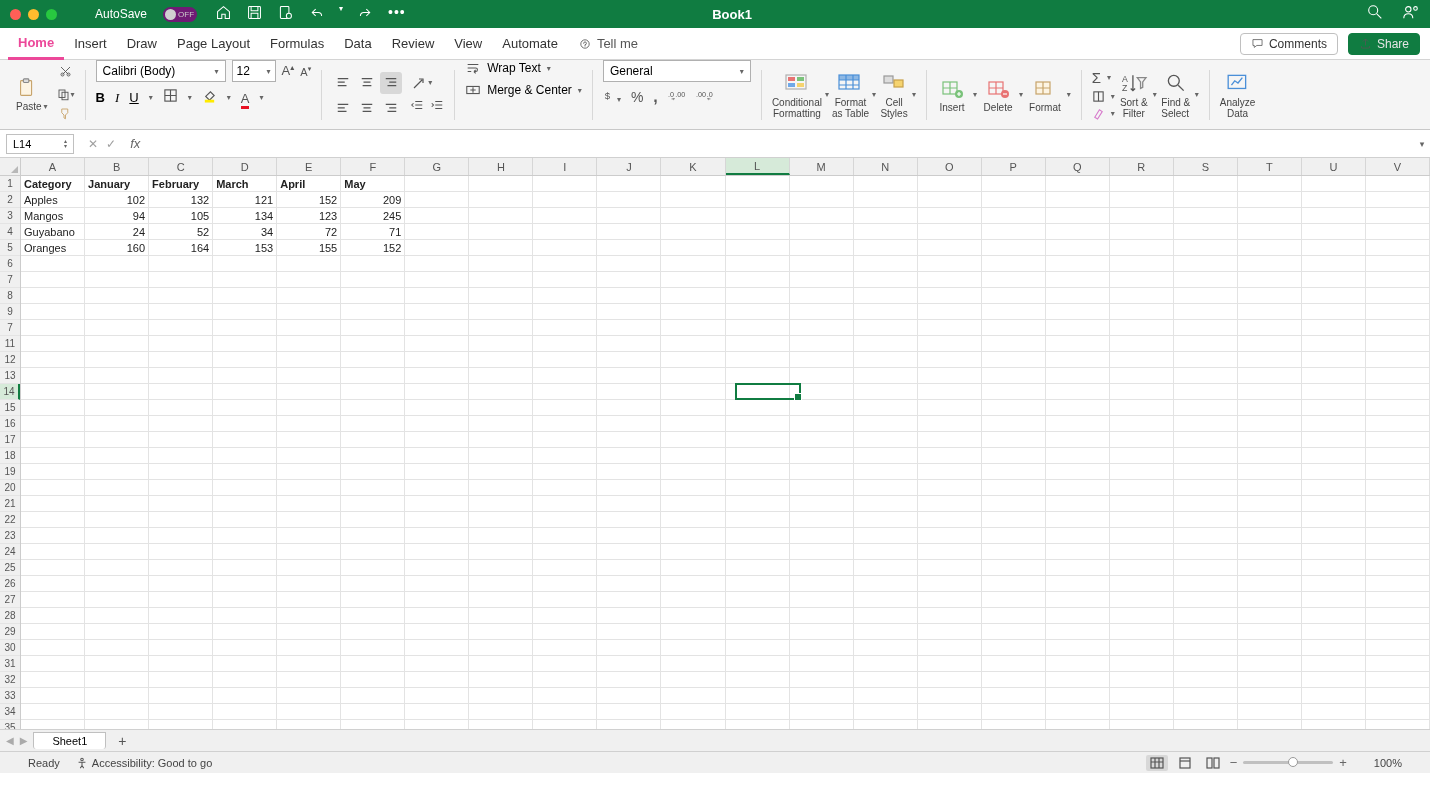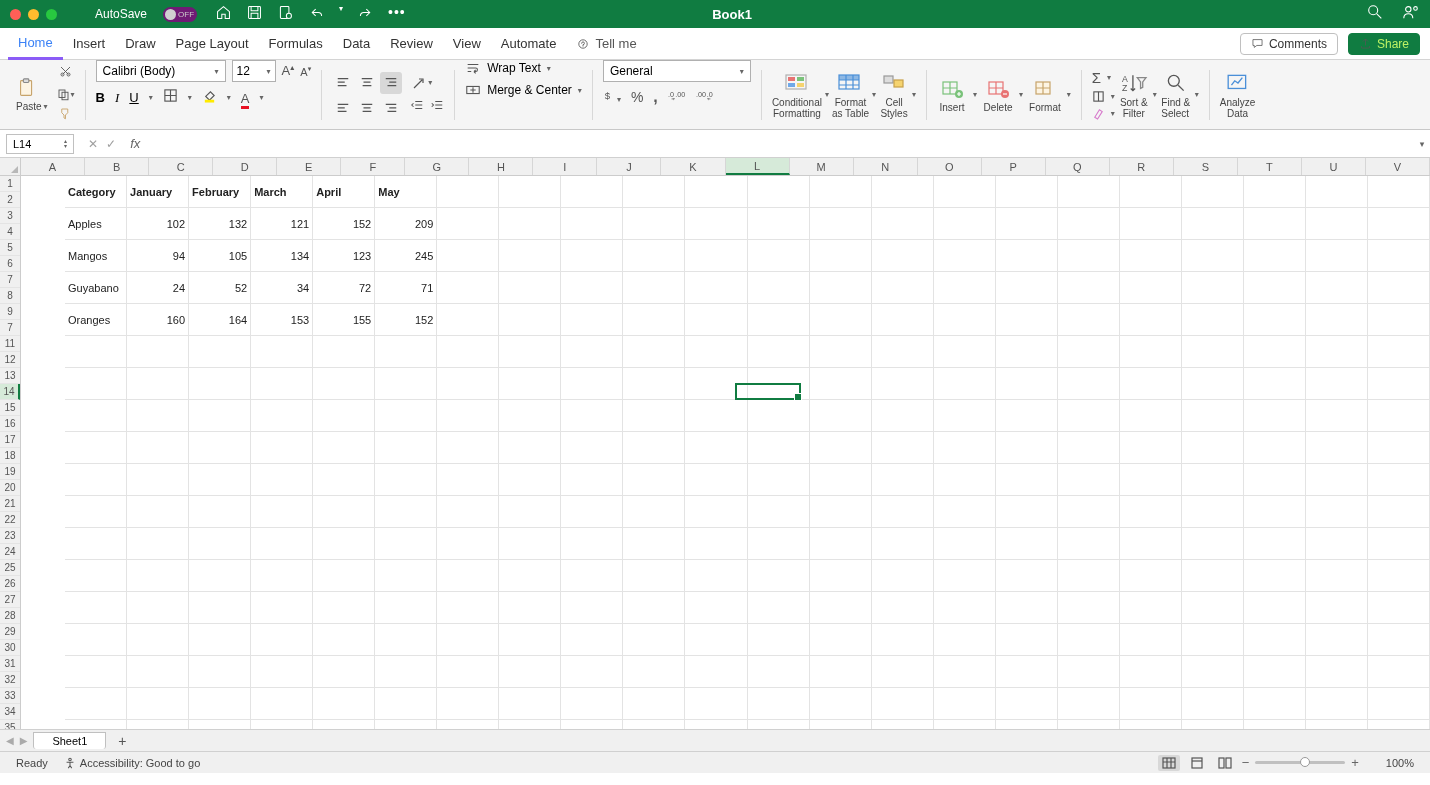--- a/index.html
+++ b/index.html
@@ -17,25 +17,25 @@
 .toggle-knob { width: 11px; height: 11px; background: #d0d0d0; border-radius: 50%; }
 .toggle-label { font-size: 8px; color: #ccc; position: absolute; right: 3px; }
 .qat { display: flex; gap: 14px; margin-left: 18px; }
 .qat svg { width: 17px; height: 17px; }
 .title-text { position: absolute; left: 50%; transform: translateX(-50%); color: #fff; font-weight: 600; font-size: 13px; margin-left: 17px; }
 .title-right { position: absolute; right: 10px; display: flex; gap: 18px; }
 
 
 .ribbon-tabs { background: #fff; height: 32px; display: flex; align-items: center; padding-left: 8px; border-bottom: 1px solid #d4d4d4; }
 .tab { padding: 0 10px; font-size: 13px; color: #333; height: 32px; display: flex; align-items: center; cursor: pointer; }
-.tab.active { font-weight: 400; border-bottom: 3px solid #8b5cf6; color: #3b82f6; }
+.tab.active { font-weight: 700; border-bottom: 3px solid #ec4899; color: #ec4899; }
 .tellme { display: flex; align-items: center; gap: 5px; margin-left: 10px; color: #555; font-size: 13px; }
 .ribbon-right { margin-left: auto; display: flex; gap: 10px; padding-right: 10px; }
 .rbtn { display: flex; align-items: center; gap: 5px; border: 1px solid #c0c0c0; border-radius: 4px; padding: 3px 10px; font-size: 12px; color: #333; background:#fff; }
-.rbtn.green { background: #107c41; color: #bef264; border-color: #107c41; }
+.rbtn.green { background: #107c41; color: #e5e5e5; border-color: #107c41; }
 
 
 .ribbon { background: #f5f5f5; height: 70px; display: flex; align-items: center; padding: 0 6px; border-bottom: 1px solid #c8c8c8; }
 .group { display: flex; align-items: center; padding: 0 6px; height: 100%; }
 .sep { width: 1px; height: 50px; background: #d8d8d8; margin: 0 4px; }
 .bigbtn { display: flex; flex-direction: column; align-items: flex-start; justify-content: center; gap: 2px; padding: 0 4px; font-size: 10px; color: #444; }
 .bigbtn svg { width: 22px; height: 22px; }
 .smallcol { display: flex; flex-direction: column; gap: 4px; align-items: center; }
 .smallbtn svg, .icon-sm { width: 15px; height: 15px; }
 .font-input { width: 130px; height: 22px; border: 1px solid #b0b0b0; background: #fff; font-size: 12px; padding: 0 6px; display: flex; align-items: center; justify-content: space-between; }
@@ -62,35 +62,35 @@
 .grid-area { position: relative; height: 571px; overflow: hidden; background: #fff; }
 .select-all-tri { position:absolute; left:0; top:0; width:21px; height:18px; background:#f0f0f0; border-right:1px solid #ccc; border-bottom:1px solid #ccc; }
 .select-all-tri::after { content:''; position:absolute; right:2px; bottom:2px; width:0; height:0; border-left:7px solid transparent; border-bottom:7px solid #b8b8b8; }
 .col-headers { position:absolute; left:21px; top:0; right:0; height:18px; display:flex; background:#f0f0f0; border-bottom:1px solid #ccc; }
 .col-h { width:65px; text-align:center; font-size:11px; color:#555; border-right:1px solid #d6d6d6; display:flex; align-items:center; justify-content:center; }
 .col-h.active { background:#d6ead9; border-bottom:2px solid #107c41; }
 .row-headers { position:absolute; left:0; top:18px; width:21px; bottom:0; background:#f0f0f0; border-right:1px solid #ccc; }
 .row-h { height:16px; font-size:10px; color:#555; text-align:center; border-bottom:1px solid #e4e4e4; display:flex; align-items:center; justify-content:center; }
 .row-h.active { background:#d6ead9; border-right:2px solid #107c41; }
 .cells { position:absolute; left:21px; top:18px; right:0; bottom:0; }
-.row { display:flex; height:32px;padding-left:44px; }
+.row { display:flex; height:16px; }
 .cell { width:65px; border-right:1px solid #e3e3e3; border-bottom:1px solid #e3e3e3; font-size:11px; padding:0 3px; display:flex; align-items:center; color:#222; }
 .cell.num { justify-content:flex-end; }
 .cell.bold { font-weight:700; }
 .selection { position:absolute; border:2px solid #107c41; background:transparent; pointer-events:none; }
 .selection::after { content:''; position:absolute; right:-3px; bottom:-3px; width:6px; height:6px; background:#107c41; border:1px solid #fff; }
 
 
 .sheet-tabs { height:22px; background:#f0f0f0; border-top:1px solid #d0d0d0; display:flex; align-items:center; padding:0 6px; gap:6px; }
 .sheet-nav { color:#aaa; font-size:10px; }
 .sheet-tab { background:#fff; border:1px solid #c0c0c0; border-bottom:none; padding:2px 18px; font-size:11px; border-radius:0 0 3px 3px; }
 .add-sheet { color:#555; font-size:14px; padding:0 6px; }
 
 
-.statusbar { height:22px; background:#f0f0f0; border-top:1px solid #d0d0d0; display:flex; align-items:center; padding:0 16px; font-size:11px; color:#444; }
+.statusbar { height:22px; background:#f0f0f0; border-top:1px solid #d0d0d0; display:flex; align-items:center; padding:0 28px; font-size:11px; color:#444; }
 .status-right { margin-left:auto; display:flex; align-items:center; gap:6px; }
 .view-btn { width:22px; height:16px; display:flex; align-items:center; justify-content:center; }
 .view-btn.active { background:#d8d8d8; border-radius:2px; }
 .zoom-slider { width:90px; height:3px; background:#c0c0c0; position:relative; border-radius:2px; }
 .zoom-thumb { position:absolute; left:45px; top:-4px; width:10px; height:10px; background:#fff; border:1px solid #999; border-radius:50%; }
 
 svg { fill: none; stroke: #555; stroke-width: 1.2; }
 .qat svg, .title-right svg { stroke: #fff; }
 </style>
 </head>

